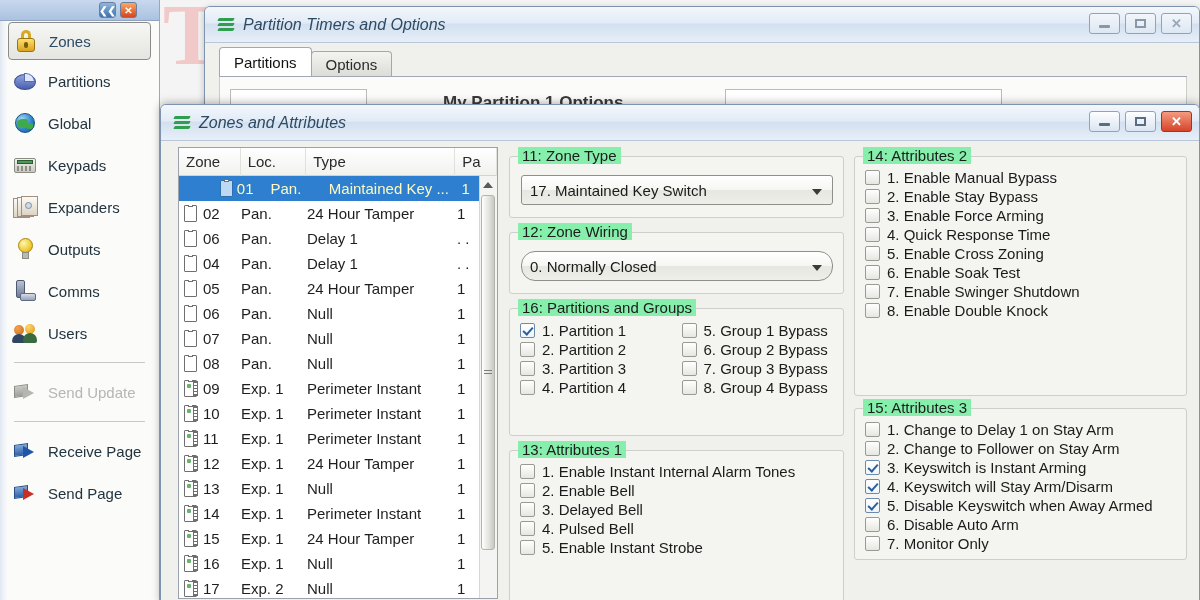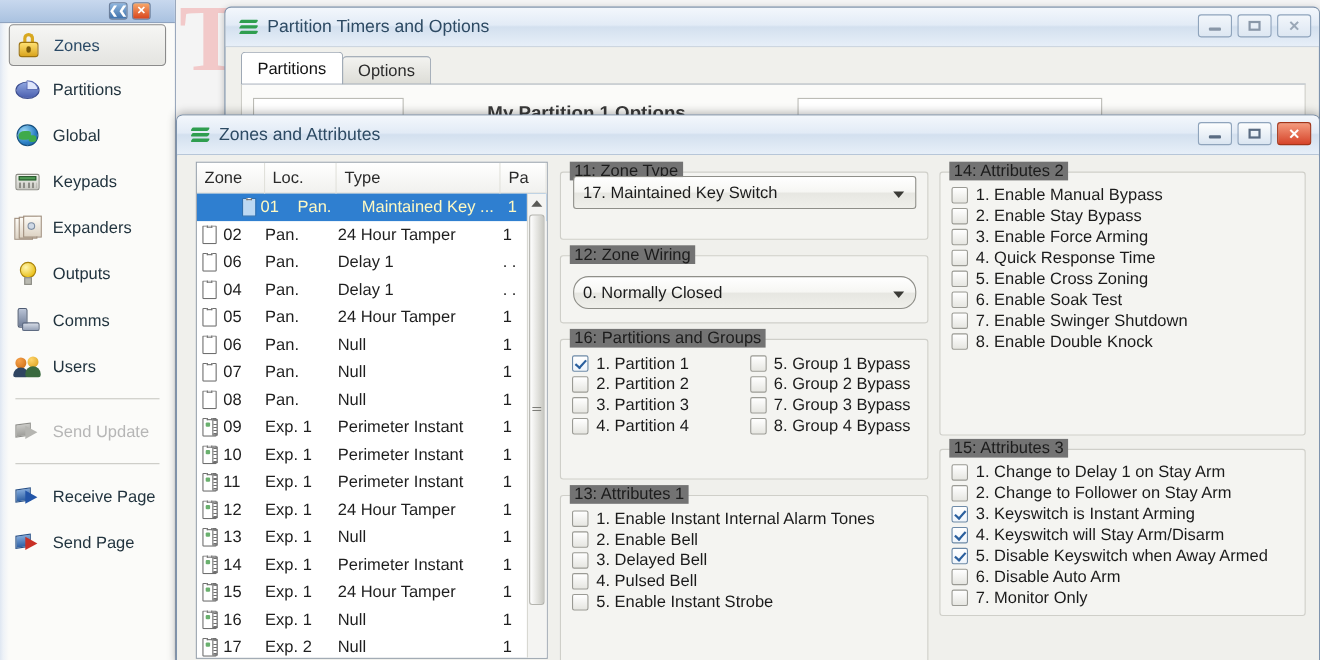--- a/index.html
+++ b/index.html
@@ -114,21 +114,21 @@
     position:absolute;left:204px;top:6px;width:996px;height:340px;
     background:#f0f0ec;border:1px solid #7e93ad;border-radius:6px 6px 0 0;
     box-shadow:0 2px 7px rgba(0,0,0,.22);box-sizing:border-box;
   }
   .titlebar{
     height:36px;border-radius:5px 5px 0 0;
     background:linear-gradient(to bottom,#f3f7fc 0%,#e2ebf6 45%,#d3e0ef 50%,#e7eff8 100%);
     border-bottom:1px solid #b7c6d8;
     display:flex;align-items:center;padding:0 6px;box-sizing:border-box;position:relative;
   }
-  .title-text{font-size:16px;color:#2d4a63;margin-left:8px;}
+  .title-text{font-size:16px;color:#2d4a63;margin-left:8px;font-style:italic;}
   .app-ico{width:18px;height:18px;position:relative;margin-left:6px;flex:0 0 18px;}
   .app-ico i{position:absolute;width:16px;height:3px;background:#2f9e4f;transform:skewX(-28deg);border-radius:1px;}
   .app-ico i:nth-child(1){top:2px;left:1px;}
   .app-ico i:nth-child(2){top:7px;left:1px;}
   .app-ico i:nth-child(3){top:12px;left:1px;}
   .winbtns{position:absolute;right:7px;top:6px;display:flex;gap:5px;}
   .wb{width:31px;height:21px;border-radius:3px;border:1px solid #8fa4bc;box-sizing:border-box;
     background:linear-gradient(to bottom,#fdfefe,#dae5f1);
     display:flex;align-items:center;justify-content:center;}
   .wb .g-min{width:11px;height:3px;background:#5a6c82;border-radius:1px;margin-top:6px;}
@@ -194,21 +194,21 @@
   #zonescroll{position:absolute;right:0;top:28px;width:17px;bottom:0;background:#f4f4f2;border-left:1px solid #d8d8d2;}
   #zs-up{position:absolute;top:0;left:0;width:16px;height:17px;display:flex;align-items:center;justify-content:center;}
   #zs-up .ar{width:0;height:0;border-left:5px solid transparent;border-right:5px solid transparent;border-bottom:6px solid #5a5a56;}
   #zs-thumb{position:absolute;left:1px;top:19px;width:14px;height:355px;border-radius:3px;
     background:linear-gradient(to right,#ffffff,#e3e3df 55%,#c9c9c3);border:1px solid #b4b4ae;box-sizing:border-box;
     display:flex;align-items:center;justify-content:center;}
   #zs-thumb .grip{width:8px;height:6px;background:repeating-linear-gradient(to bottom,#7d7d78 0 1px,transparent 1px 3px);}
 
   
   .gbox{position:absolute;border:1px solid #cfcfc9;border-radius:3px;background:#f4f4f1;box-sizing:border-box;}
-  .gtitle{position:absolute;top:-10px;left:8px;background:#737373;padding:0 4px;font-size:15px;color:#1c1c1c;}
+  .gtitle{position:absolute;top:-10px;left:8px;background:#86efac;padding:0 4px;font-size:15px;color:#1c1c1c;}
   .combo{
     position:absolute;height:30px;border:1px solid #8f8f89;border-radius:3px;box-sizing:border-box;
     background:linear-gradient(to bottom,#ffffff 0%,#f6f6f3 48%,#e7e7e2 52%,#efefea 100%);
     display:flex;align-items:center;padding-left:8px;font-size:15px;color:#1b1b1b;
   }
   .combo .caret{position:absolute;right:10px;top:13px;width:0;height:0;
     border-left:5px solid transparent;border-right:5px solid transparent;border-top:6px solid #3a3a36;}
   .chk{display:flex;align-items:center;font-size:15px;color:#1b1b1b;margin-bottom:2px;}
   .box{width:15px;height:15px;border:1px solid #9a9a94;border-radius:2px;box-sizing:border-box;
     background:linear-gradient(to bottom,#ffffff,#e6e6e1);margin-right:7px;flex:0 0 15px;position:relative;}
@@ -625,21 +625,21 @@
           </div>
         <div id="zs-thumb">
             <span class="grip"></span>
           </div>
       </div>
     </div>
 
     <div class="gbox" style="left:348px;top:14px;width:335px;height:62px;">
       <span class="gtitle">11: Zone Type</span>
     </div>
-    <div class="combo" style="left:360px;top:18px;width:312px;">
+    <div class="combo" style="left:360px;top:33px;width:312px;">
       <span>17. Maintained Key Switch</span>
       <span class="caret"></span>
     </div>
 
     <div class="gbox" style="left:348px;top:90px;width:335px;height:62px;">
       <span class="gtitle">12: Zone Wiring</span>
     </div>
     <div class="combo" style="left:360px;top:109px;width:312px;border-radius:14px;">
       <span>0. Normally Closed</span>
       <span class="caret"></span>

